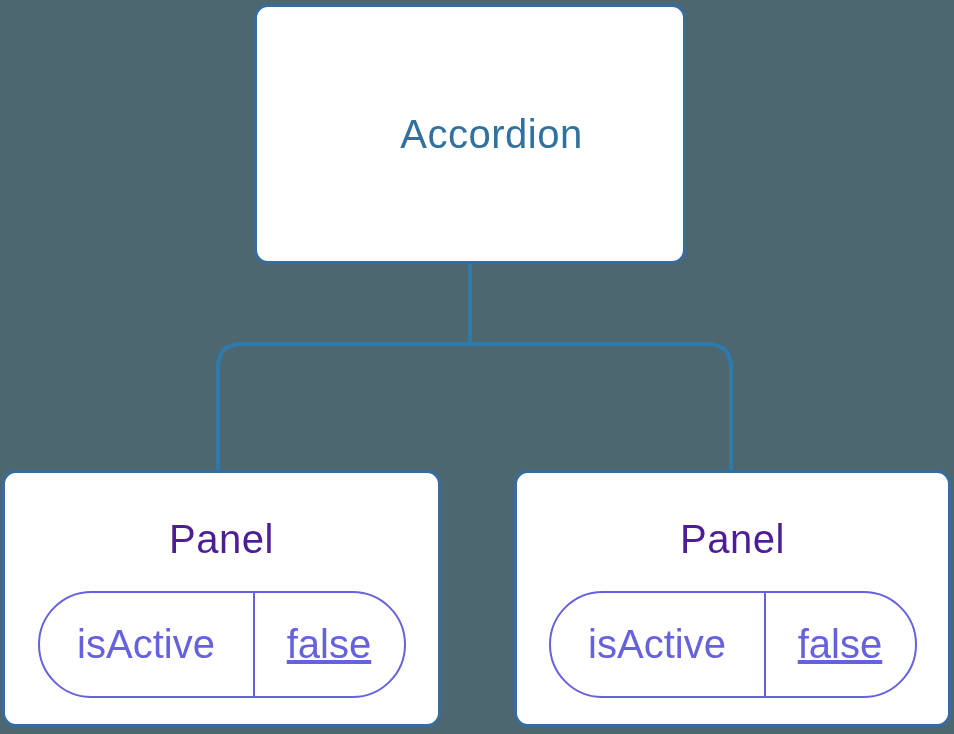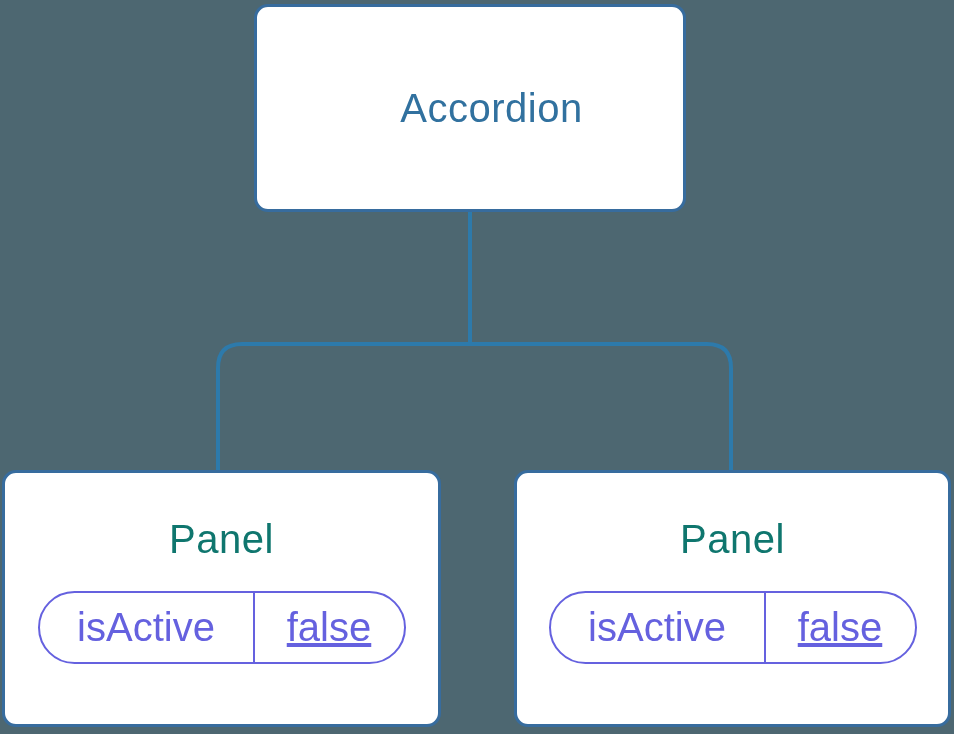--- a/index.html
+++ b/index.html
@@ -26,21 +26,21 @@
     position: absolute;
     background: #ffffff;
     border: 3px solid #376c9e;
     border-radius: 14px;
     box-sizing: border-box;
   }
   .node-root {
     left: 254px;
     top: 4px;
     width: 432px;
-    height: 208px;
+    height: 260px;
     display: flex;
     align-items: center;
     justify-content: center;
     padding-left: 43px;
   }
   .node-label {
     color: #31719f;
     font-size: 40px;
     font-weight: 500;
     letter-spacing: 0.5px;
@@ -51,33 +51,33 @@
     height: 257px;
   }
   .node-child-left  { left: 2px; }
   .node-child-right { left: 514px; width: 437px; }
   .child-label {
     position: absolute;
     left: 0;
     top: 44px;
     width: 100%;
     text-align: center;
-    color: #0f766e;
+    color: #4c1d95;
     font-size: 40px;
     font-weight: 500;
     line-height: 44px;
     letter-spacing: 0.5px;
   }
   .state-pill {
     position: absolute;
     top: 118px;
     left: 50%;
     transform: translateX(-50%);
     width: 368px;
-    height: 73px;
+    height: 107px;
     border: 2px solid #6561df;
     border-radius: 60px;
     box-sizing: border-box;
     display: flex;
     align-items: stretch;
     background: #ffffff;
     overflow: hidden;
   }
   .state-cell {
     display: flex;

